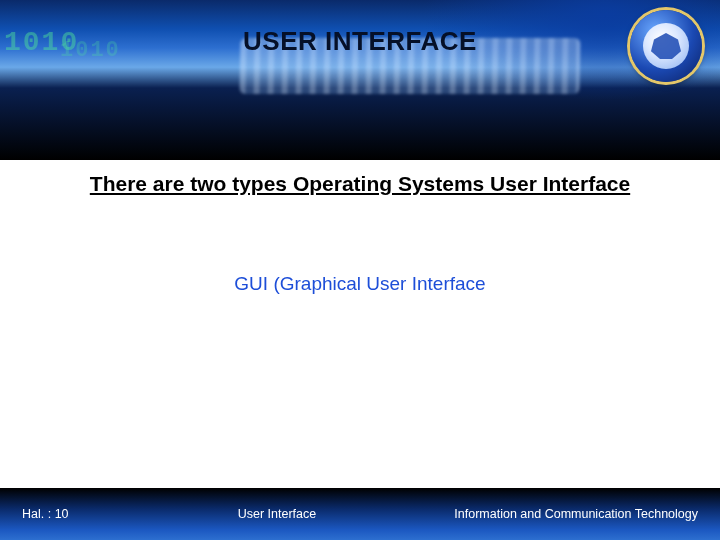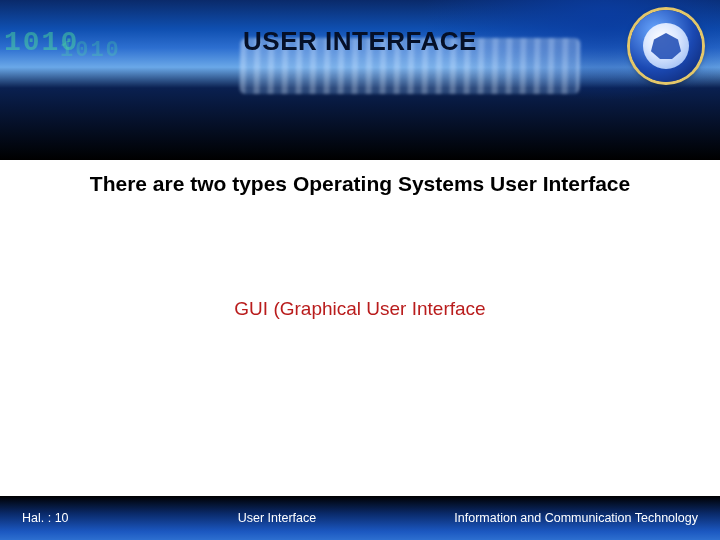--- a/index.html
+++ b/index.html
@@ -102,34 +102,34 @@
     background: #fff;
   }
   .subtitle {
     position: absolute;
     top: 10px; left: 40px; right: 40px;
     text-align: center;
     font-size: 21px;
     font-weight: 900;
     line-height: 1.35;
     color: #000;
+    text-decoration: underline;
   }
   .bullets {
     position: absolute;
     top: 110px; left: 0; right: 0;
     text-align: center;
     font-size: 19px;
-    color: #b91c1c;
+    color: #1d4ed8;
     line-height: 1.45;
-    margin-top: 25px;
   }
   .footer {
     position: absolute;
     left: 0; right: 0; bottom: 0;
-    height: 44px;
+    height: 52px;
     background: linear-gradient(to bottom, #000 0%, #0a2a6a 40%, #1b57c0 80%, #2d6fd0 100%);
     color: #fff;
     font-size: 12.5px;
     display: flex;
     align-items: center;
     padding: 0 22px;
   }
   .footer .left  { flex: 0 0 auto; }
   .footer .mid   { flex: 1 1 auto; text-align: center; margin-left: 60px; }
   .footer .right { flex: 0 0 auto; margin-left: 29px; }

